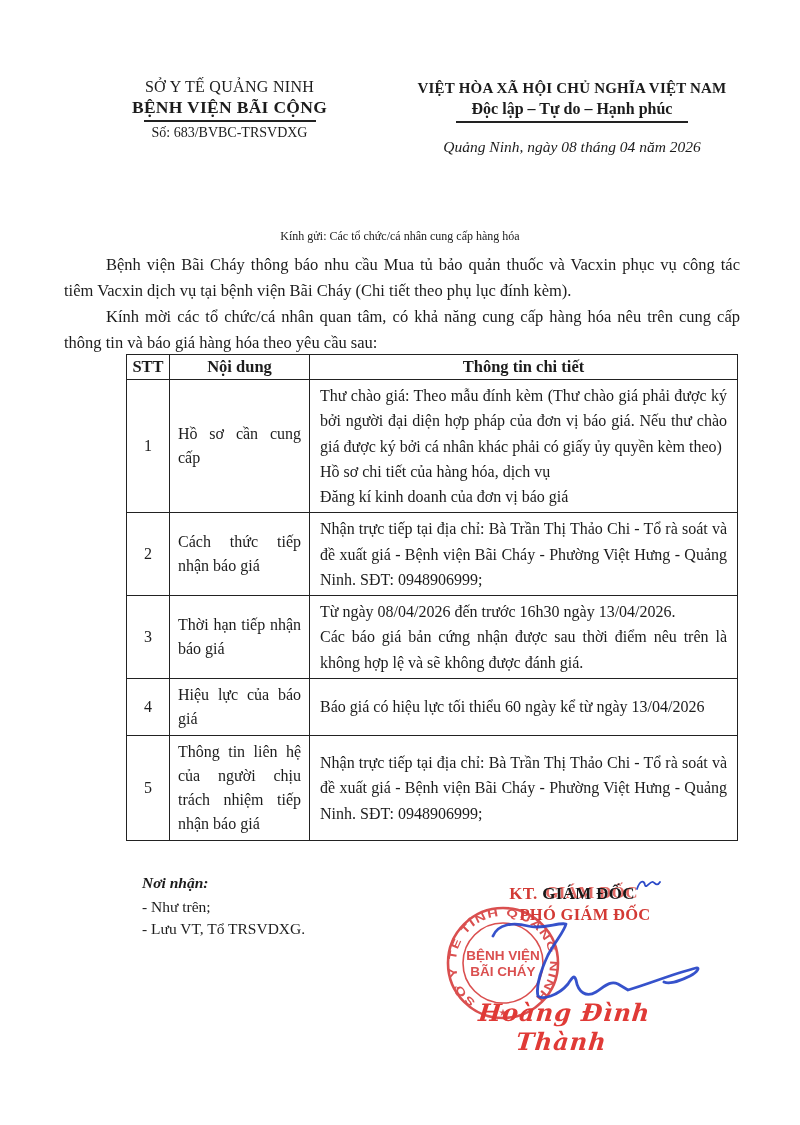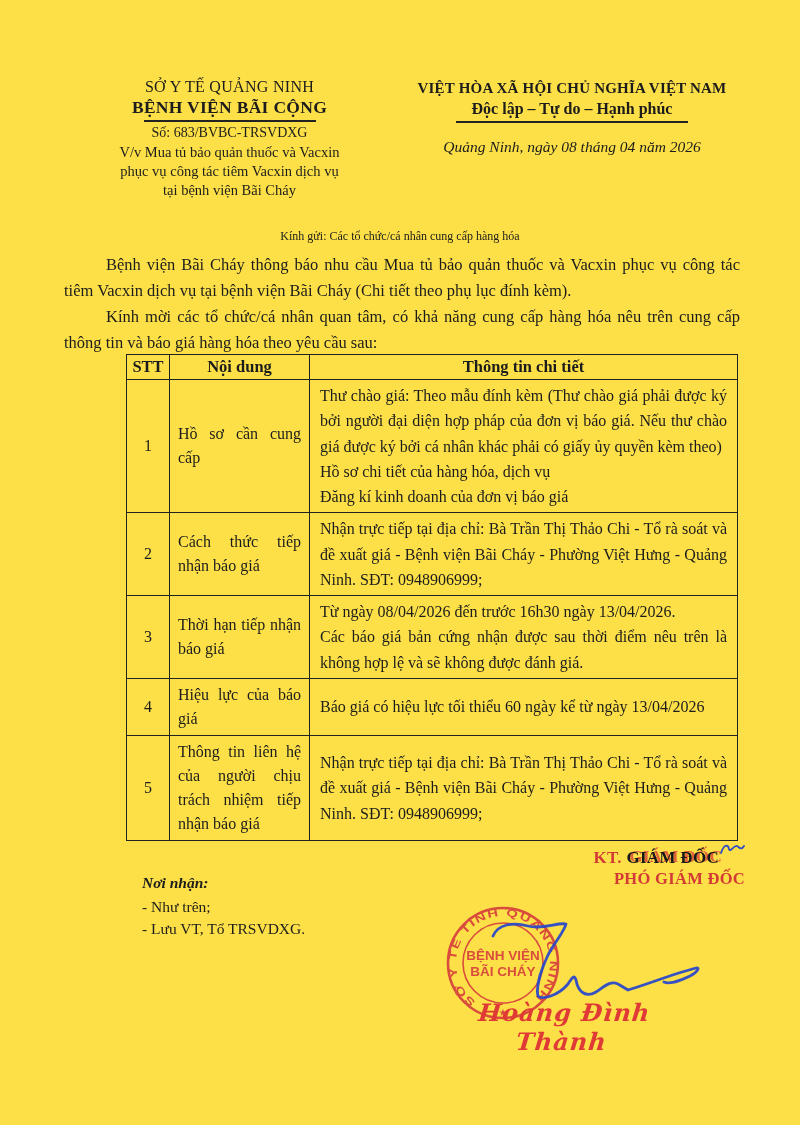--- a/index.html
+++ b/index.html
@@ -1,20 +1,20 @@
 <!DOCTYPE html>
 <html><head>
 <meta charset="utf-8">
 <style>
   html,body{margin:0;padding:0;background:#888;}
   .page{
     position:relative;
     width:800px;height:1125px;
     margin:0 auto;
-    background:#fde047;
+    background:#ffffff;
     font-family:"Liberation Serif","DejaVu Serif",serif;
     color:#1c1c1c;
     overflow:hidden;
   }
   
   .header-left{position:absolute;left:62px;top:78px;width:335px;text-align:center;}
   .hl-org{font-size:16px;letter-spacing:.3px;}
   .hl-name{font-size:17.5px;font-weight:bold;letter-spacing:.3px;margin-top:1px;}
   .hl-underline{width:172px;border-top:2px solid #222;margin:2px auto 3px;}
   .hl-num{font-size:14px;}
@@ -35,21 +35,21 @@
   .col-stt{width:43px;}
   .col-nd{width:140px;}
   td.cell-stt{text-align:center;vertical-align:middle;}
   td.cell-nd{padding:4px 8px;text-align:justify;vertical-align:middle;line-height:1.5;}
   td.cell-ct{padding:3px 10px;text-align:justify;vertical-align:middle;line-height:1.58;}
   td.cell-ct p{margin:0;}
   
   .closing{position:absolute;left:64px;top:837px;width:676px;font-size:16.5px;padding-left:88px;box-sizing:border-box;}
   .recipients{position:absolute;left:142px;top:872px;font-size:15.5px;line-height:1.38;}
   .recipients .label{font-weight:bold;font-style:italic;margin-bottom:3px;}
-  .sig-block{position:absolute;left:425px;top:840px;width:320px;text-align:right;}
+  .sig-block{position:absolute;left:425px;top:876px;width:320px;text-align:center;}
   .sig-line1{font-size:17px;font-weight:bold;letter-spacing:.3px;white-space:nowrap;}
   .sig-kt{color:#d33a35;}
   .sig-title1{color:#171717;text-shadow:3px -1px 0 rgba(216,58,52,.75);}
   .sig-line2{font-size:16.5px;font-weight:bold;color:#d33a35;margin-top:1px;letter-spacing:.3px;}
   .blue-mark{vertical-align:super;}
   .stamp{position:absolute;left:437px;top:892px;opacity:.9;}
   .signature-svg{position:absolute;left:468px;top:910px;}
   .signer-name{
     position:absolute;left:438px;top:998px;width:250px;text-align:center;
     font-family:"DejaVu Serif",serif;font-style:italic;font-weight:bold;
@@ -59,25 +59,20 @@
 </head>
 <body>
 
 <div class="page">
 
   <div class="header-left">
     <div class="hl-org">SỞ Y TẾ QUẢNG NINH</div>
     <div class="hl-name">BỆNH VIỆN BÃI CỘNG</div>
     <div class="hl-underline"></div>
     <div class="hl-num">Số: 683/BVBC-TRSVDXG</div>
-    <div class="hl-subject">
-      <div>V/v Mua tủ bảo quản thuốc và Vacxin</div>
-      <div>phục vụ công tác tiêm Vacxin dịch vụ</div>
-      <div>tại bệnh viện Bãi Cháy</div>
-    </div>
   </div>
 
   <div class="header-right">
     <div class="hr-nation">VIỆT HÒA XÃ HỘI CHỦ NGHĨA VIỆT NAM</div>
     <div class="hr-motto">Độc lập – Tự do – Hạnh phúc</div>
     <div class="hr-underline"></div>
     <div class="hr-date">Quảng Ninh, ngày 08 tháng 04 năm 2026</div>
   </div>
 
   <div class="salutation">Kính gửi: Các tổ chức/cá nhân cung cấp hàng hóa</div>

